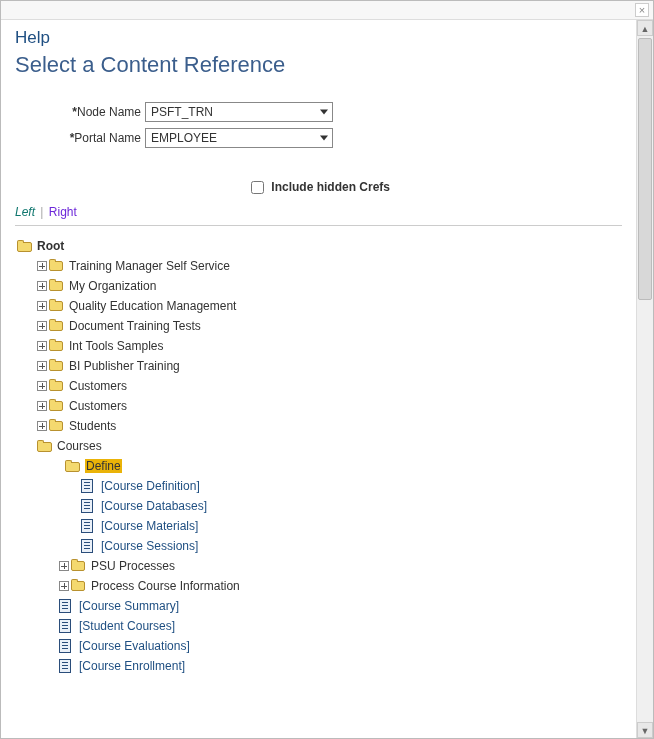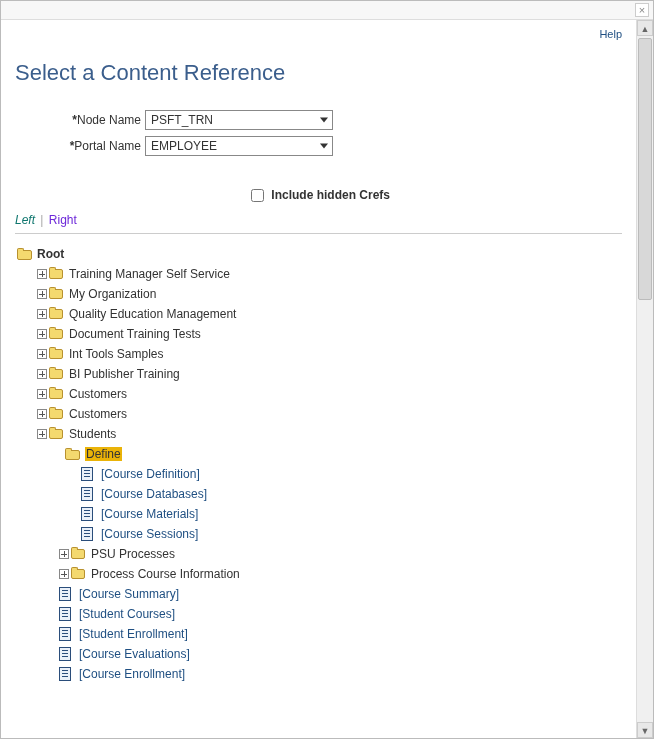--- a/index.html
+++ b/index.html
@@ -76,25 +76,25 @@
     position: absolute;
     left: 1px; right: 1px;
     top: 18px;
     height: 260px;
     background: #d8d8d8;
     border: 1px solid #bbb;
     border-radius: 2px;
     cursor: pointer;
   }
   .help-link {
-    text-align: right;
+    text-align: left;
     color: #1f4f82;
-    font-size: 11px;
-    cursor: pointer;
-    margin-bottom: 20px;
+    font-size: 17px;
+    cursor: pointer;
+    margin-bottom: 4px;
   }
   .page-title {
     color: #3b5e8c;
     font-size: 22px;
     font-weight: normal;
     margin: 4px 0 24px 0;
   }
   .form-row {
     display: flex;
     align-items: center;
@@ -379,20 +379,24 @@
             </div>
             <div class="tree-row indent-1">
               <span class="ic folder-plus">
                 <span class="plus"></span>
                 <span class="fld"></span>
               </span>
               <span class="tree-label">Students</span>
             </div>
           </div>
 
+        <div class="tree-row indent-1">
+          <span class="ic folder-open"></span>
+          <span class="tree-label">Courses</span>
+        </div>
 
         <div class="tree-row indent-2b">
           <span class="ic folder-open"></span>
           <span class="tree-label hl">Define</span>
         </div>
 
         <div id="define-items-holder">
             <div class="tree-row indent-3">
               <span class="ic doc"></span>
               <span class="tree-link">[Course Definition]</span>
@@ -429,24 +433,20 @@
           </div>
 
         <div id="after-define-docs-holder">
             <div class="tree-row indent-2">
               <span class="ic doc"></span>
               <span class="tree-link">[Course Summary]</span>
             </div>
             <div class="tree-row indent-2">
               <span class="ic doc"></span>
               <span class="tree-link">[Student Courses]</span>
-            </div>
-            <div class="tree-row indent-2">
-              <span class="ic doc"></span>
-              <span class="tree-link">[Student Enrollment]</span>
             </div>
             <div class="tree-row indent-2">
               <span class="ic doc"></span>
               <span class="tree-link">[Course Evaluations]</span>
             </div>
             <div class="tree-row indent-2">
               <span class="ic doc"></span>
               <span class="tree-link">[Course Enrollment]</span>
             </div>
           </div>

